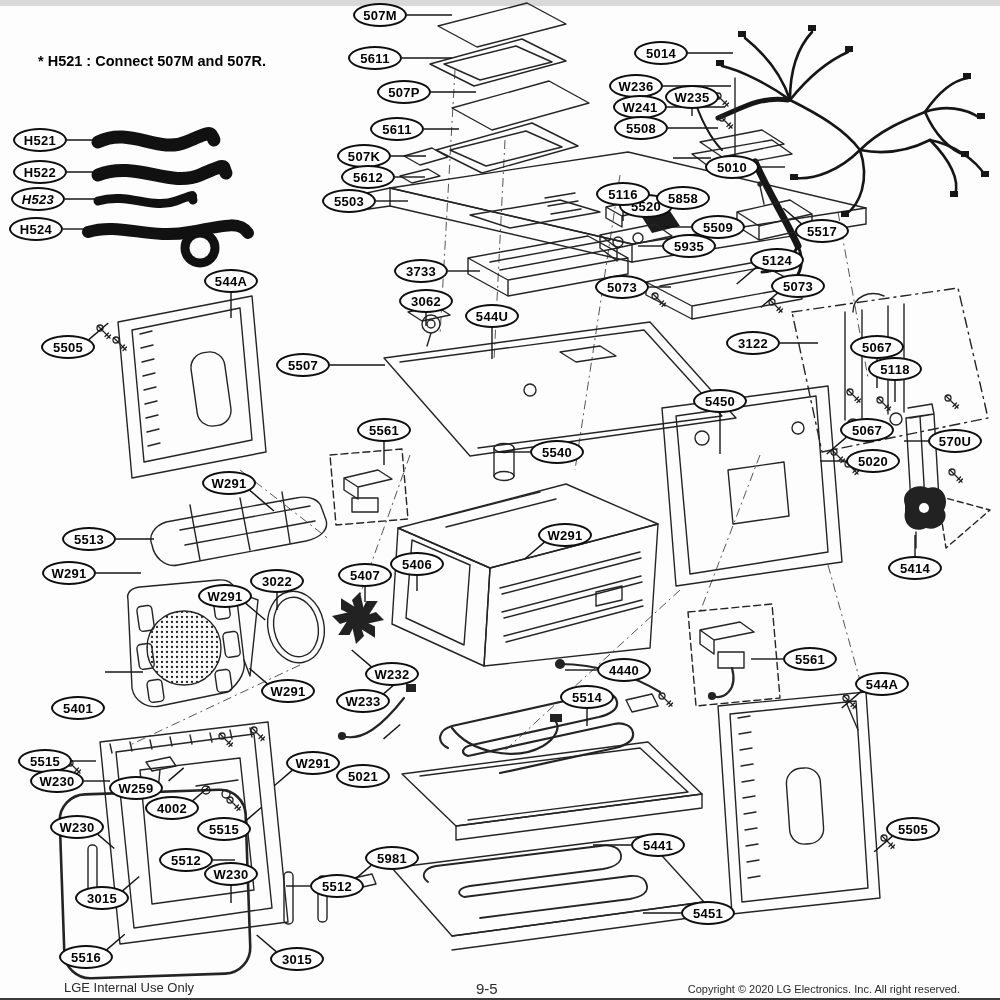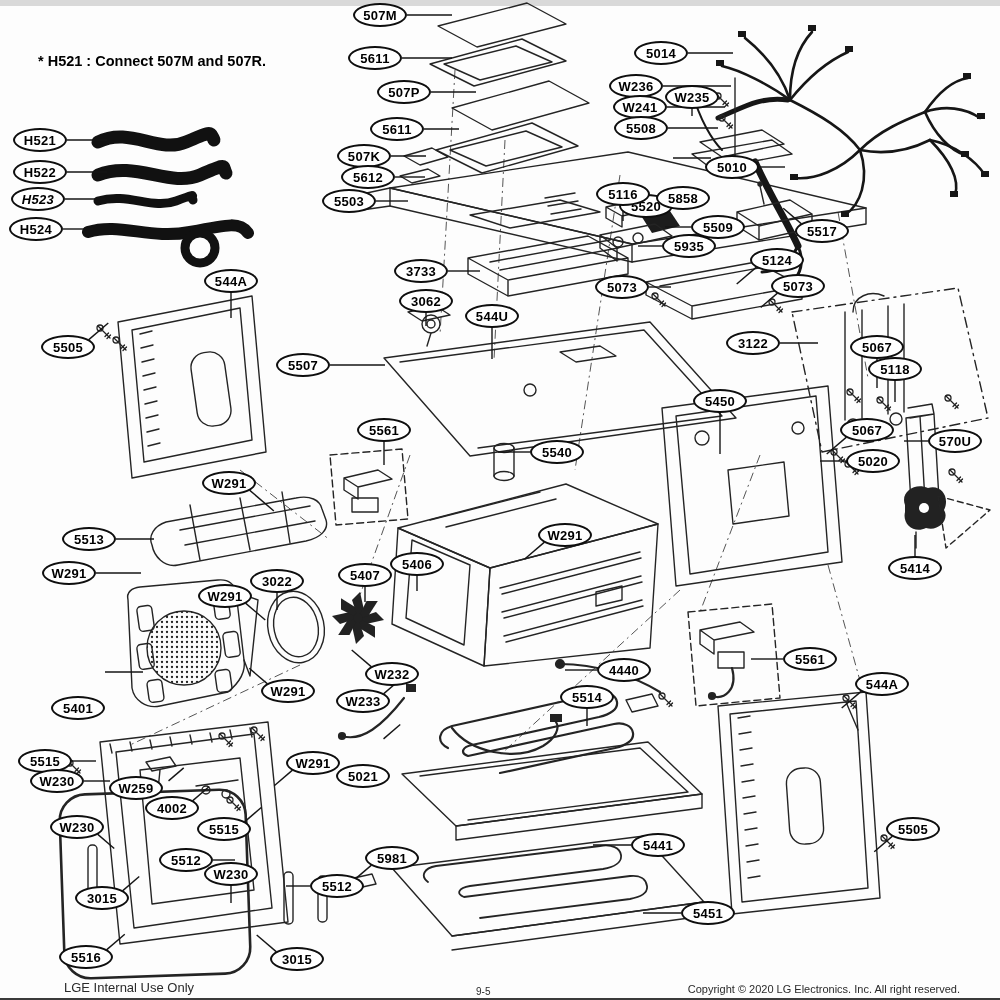--- a/index.html
+++ b/index.html
@@ -8,21 +8,21 @@
   .top-strip{position:absolute;top:0;left:0;width:1000px;height:6px;background:#d9d9d9;}
   .bottom-strip{position:absolute;bottom:0;left:0;width:1000px;height:2px;background:#3a3a3a;}
   svg.art,svg.leaders{position:absolute;top:0;left:0;}
   .leaders line{stroke:#151515;stroke-width:1.4;}
   .callout{position:absolute;transform:translate(-50%,-50%);min-width:54px;height:24px;padding:0 4px;
     box-sizing:border-box;border:2px solid #0e0e0e;border-radius:50%;background:#ffffff;
     display:flex;align-items:center;justify-content:center;font-weight:bold;font-size:13px;
     letter-spacing:.3px;color:#000;white-space:nowrap;}
   .notes{position:absolute;left:38px;top:50px;font-weight:bold;font-size:14.5px;line-height:23px;color:#000;}
   .footer-left{position:absolute;left:64px;bottom:5px;font-size:13px;color:#2a2a2a;}
-  .footer-center{position:absolute;left:476px;bottom:3px;font-size:10px;color:#2a2a2a;}
+  .footer-center{position:absolute;left:476px;bottom:3px;font-size:15px;color:#2a2a2a;}
   .footer-right{position:absolute;right:40px;bottom:5px;font-size:11px;color:#2a2a2a;}
 </style>
 </head>
 <body>
 
 <div class="stage">
   <div class="top-strip"></div>
 
   <svg class="art" width="1000" height="1000" viewBox="0 0 1000 1000">
     <defs>

